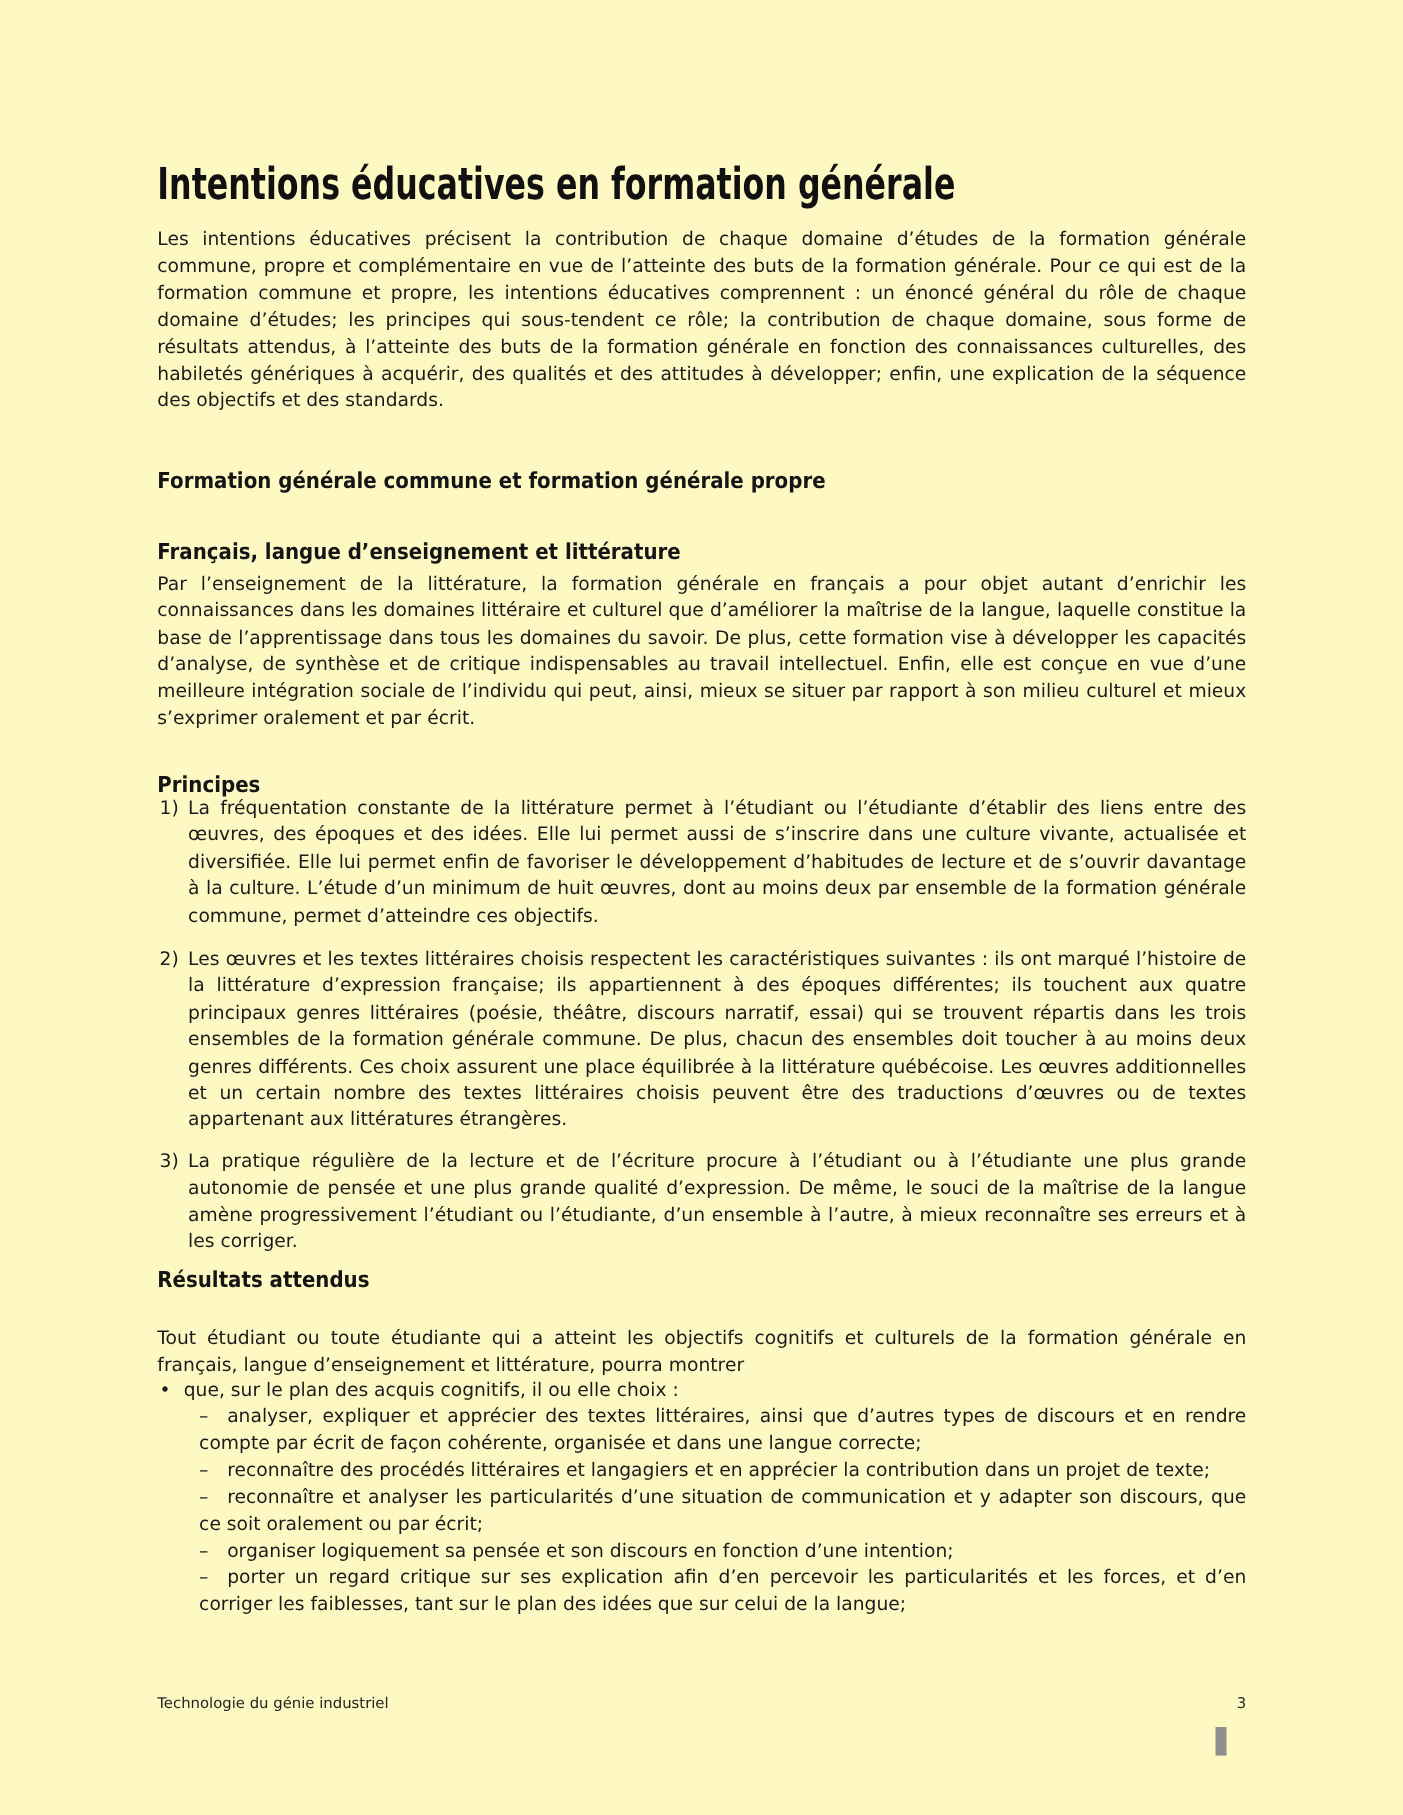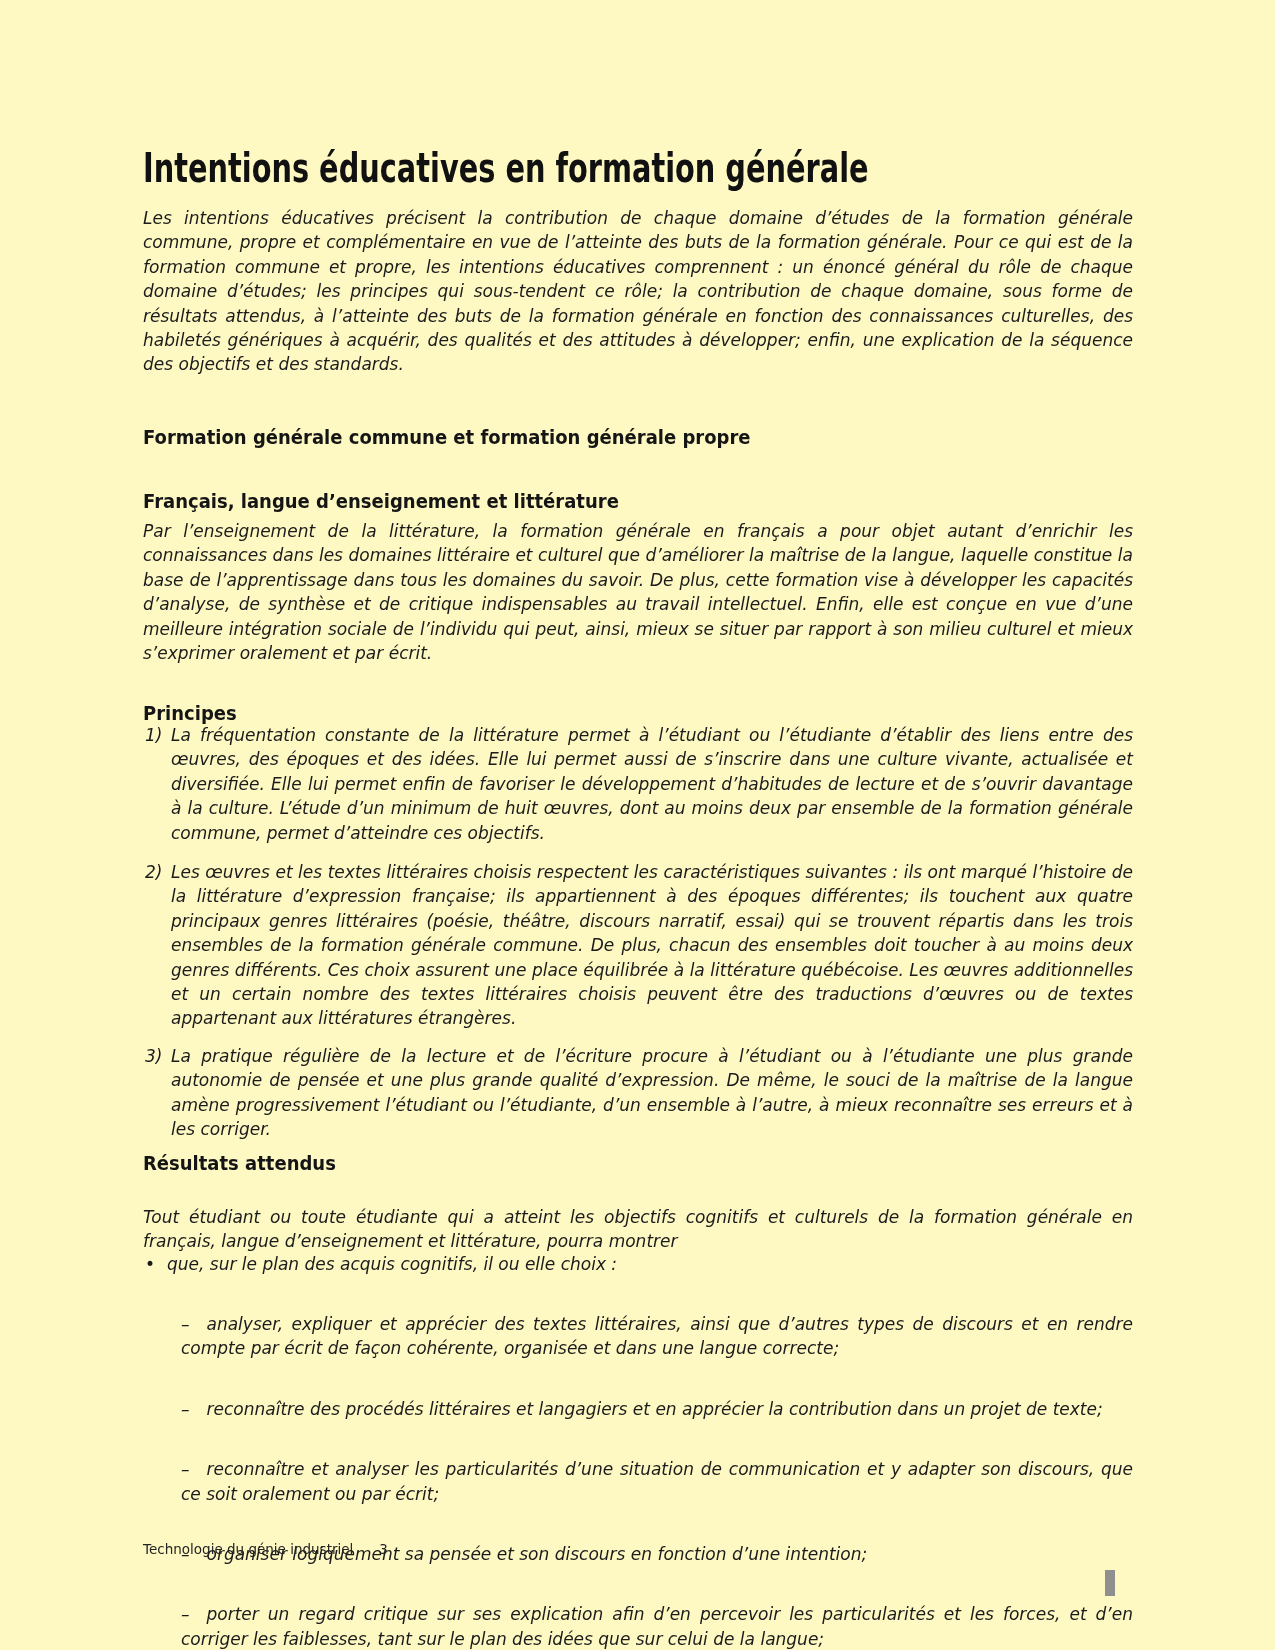--- a/index.html
+++ b/index.html
@@ -5,45 +5,45 @@
   html,body{margin:0;padding:0;background:#ffffff;}
   .page{
     position:relative;
     width:1275px;height:1650px;
     background:#fef9c3;
     font-family:"DejaVu Sans",sans-serif;
     color:#1b1b1b;
     overflow:hidden;
   }
   .abs{position:absolute;left:143px;width:990px;}
-  .body-text{font-size:17px;line-height:24.4px;font-style:italic;}
+  .body-text{font-size:17px;line-height:24.4px;}
   .just{text-align:justify;hyphens:none;}
   .doc-title{
     top:146px;
     font-size:40px;font-weight:bold;color:#111;
     line-height:44px;white-space:nowrap;
     transform:scaleX(0.72);transform-origin:0 50%;
     margin:0;
   }
   .heading{
     font-size:20px;font-weight:bold;color:#151515;
     line-height:26px;white-space:nowrap;
     transform:scaleX(0.90);transform-origin:0 50%;
     margin:0;
   }
   .num-item{display:flex;}
   .num-marker{flex:0 0 26px;padding-left:2px;}
   .num-text{flex:1;}
   .bullet-row{display:flex;}
   .bullet-marker{flex:0 0 22px;padding-left:2px;}
-  .dash-item{margin-left:38px;text-align:justify;margin-top:36px;}
+  .dash-item{margin-left:38px;text-align:justify;}
   .dash-marker{margin-right:17px;}
   .footer{
     position:absolute;left:143px;width:990px;top:1541px;
-    display:flex;justify-content:flex-start;align-items:baseline;gap:26px;
+    display:flex;justify-content:space-between;align-items:baseline;gap:26px;
     font-size:13.5px;line-height:16px;color:#242424;
   }
   .tick-bar{
     position:absolute;left:1105px;top:1570px;
     width:10px;height:26px;background:#8f8f8f;
   }
 </style>
 </head>
 <body>
 

